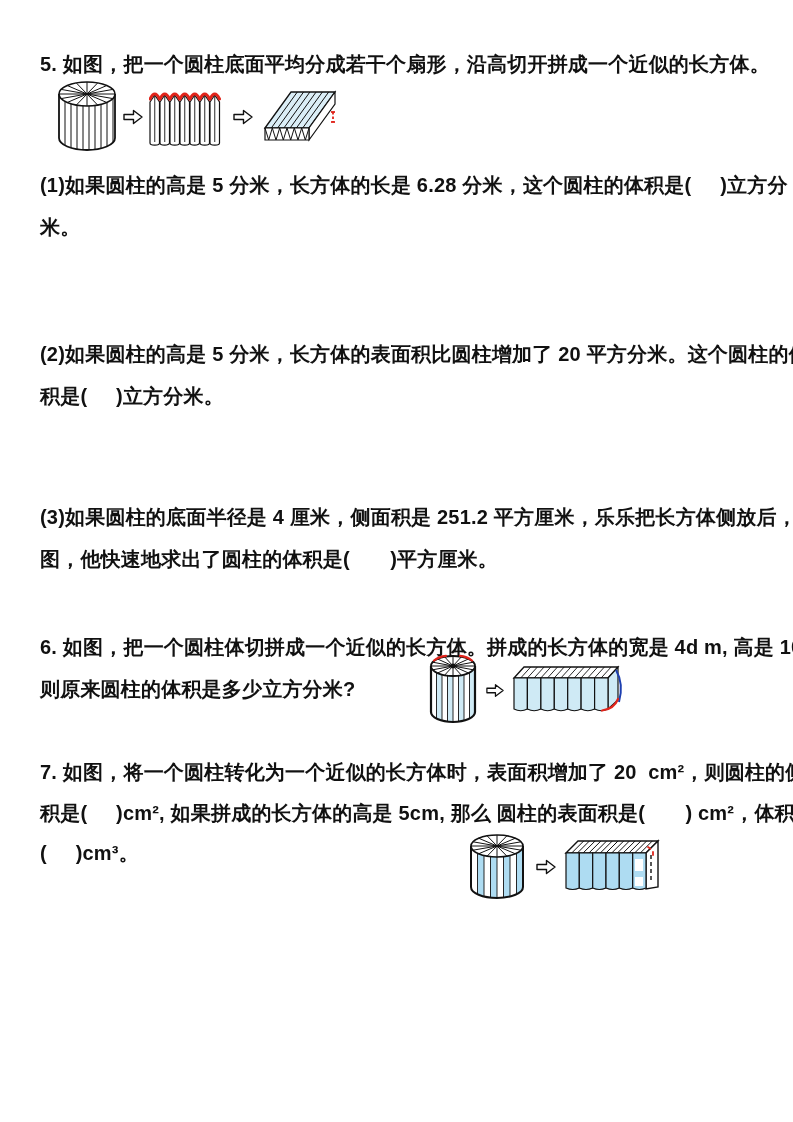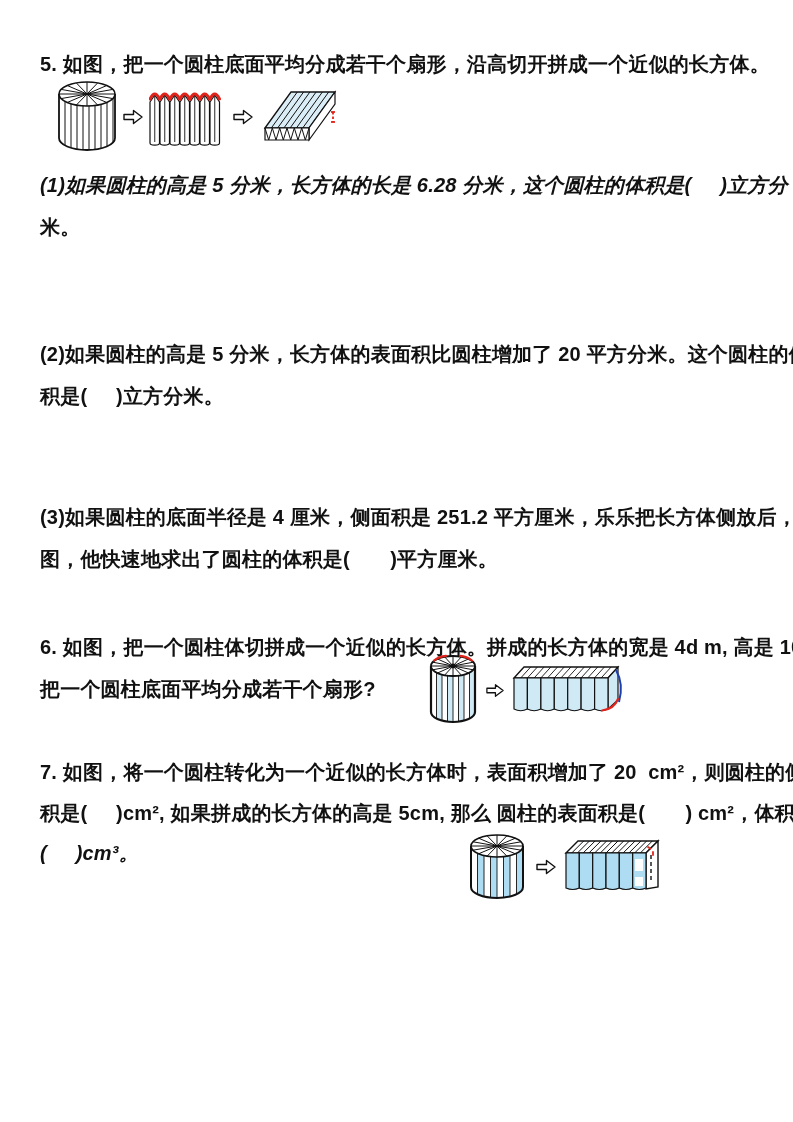--- a/index.html
+++ b/index.html
@@ -119,31 +119,31 @@
       <polygon points="4,42 48,42 48,54 4,54" fill="#fff" stroke="#111" stroke-width="1.2"></polygon>
       <path d="M4,42 L7.7,54 L11.3,42 L15,54 L18.7,42 L22.3,54 L26,42 L29.7,54 L33.3,42 L37,54 L40.7,42 L44.3,54 L48,42" fill="none" stroke="#111" stroke-width="1"></path>
       <g stroke="#e0241b" stroke-width="1.8">
         <line x1="72" y1="26" x2="72" y2="36" stroke-dasharray="2.5,2"></line>
         <line x1="70" y1="26" x2="74" y2="26"></line>
           <line x1="70" y1="36" x2="74" y2="36"></line>
       </g>
     </svg>
   </div>
 
-  <div class="line" style="left:40px; top:173px;font-style:italic;">(1)如果圆柱的高是 5 分米，长方体的长是 6.28 分米，这个圆柱的体积是(     )立方分</div>
+  <div class="line" style="left:40px; top:173px;">(1)如果圆柱的高是 5 分米，长方体的长是 6.28 分米，这个圆柱的体积是(     )立方分</div>
   <div class="line" style="left:40px; top:215px;">米。</div>
 
   <div class="line" style="left:40px; top:342px;">(2)如果圆柱的高是 5 分米，长方体的表面积比圆柱增加了 20 平方分米。这个圆柱的体</div>
   <div class="line" style="left:40px; top:384px;text-align:center;">积是(     )立方分米。</div>
 
   <div class="line" style="left:40px; top:505px;">(3)如果圆柱的底面半径是 4 厘米，侧面积是 251.2 平方厘米，乐乐把长方体侧放后，如</div>
   <div class="line" style="left:40px; top:547px;">图，他快速地求出了圆柱的体积是(       )平方厘米。</div>
 
   <div class="line" style="left:40px; top:635px;">6. 如图，把一个圆柱体切拼成一个近似的长方体。拼成的长方体的宽是 4d m, 高是 10 dm,</div>
-  <div class="line" style="left:40px; top:677px;">把一个圆柱底面平均分成若干个扇形?</div>
+  <div class="line" style="left:40px; top:677px;">则原来圆柱的体积是多少立方分米?</div>
 
   <div class="figure" style="left:428px; top:654px; height:72px;">
 
     <svg width="50" height="72" viewBox="0 0 50 72">
       <defs>
           <clipPath id="c6body">
             <path d="M3,12 A22 10 0 0 0 47,12 L47,58 A22 10 0 0 1 3,58 Z"></path>
           </clipPath>
         </defs>
       <g clip-path="url(#c6body)">
@@ -223,21 +223,21 @@
         <path d="M69.1,14 L69.1,45 Q75.8,48.5 82.6,45 L82.6,14 Z"></path>
         <path d="M82.6,14 L82.6,45 Q89.3,48.5 96,45 L96,14 Z"></path>
       </g>
       <path d="M104,6 Q112,20 107,38" fill="none" stroke="#1d3fb0" stroke-width="2"></path>
       <path d="M90,46.5 Q102,45 106,35" fill="none" stroke="#e0241b" stroke-width="2.2" stroke-linecap="round"></path>
     </svg>
   </div>
 
   <div class="line" style="left:40px; top:760px;">7. 如图，将一个圆柱转化为一个近似的长方体时，表面积增加了 20  cm²，则圆柱的侧面</div>
   <div class="line" style="left:40px; top:801px;">积是(     )cm², 如果拼成的长方体的高是 5cm, 那么 圆柱的表面积是(       ) cm²，体积是</div>
-  <div class="line" style="left:40px; top:841px;font-style:italic;">(     )cm³。</div>
+  <div class="line" style="left:40px; top:841px;">(     )cm³。</div>
 
   <div class="figure" style="left:468px; top:833px; height:68px;">
 
     <svg width="58" height="68" viewBox="0 0 58 68">
       <defs>
           <clipPath id="c7body">
             <path d="M3,13 A26 11 0 0 0 55,13 L55,54 A26 11 0 0 1 3,54 Z"></path>
           </clipPath>
         </defs>
       <g clip-path="url(#c7body)">

